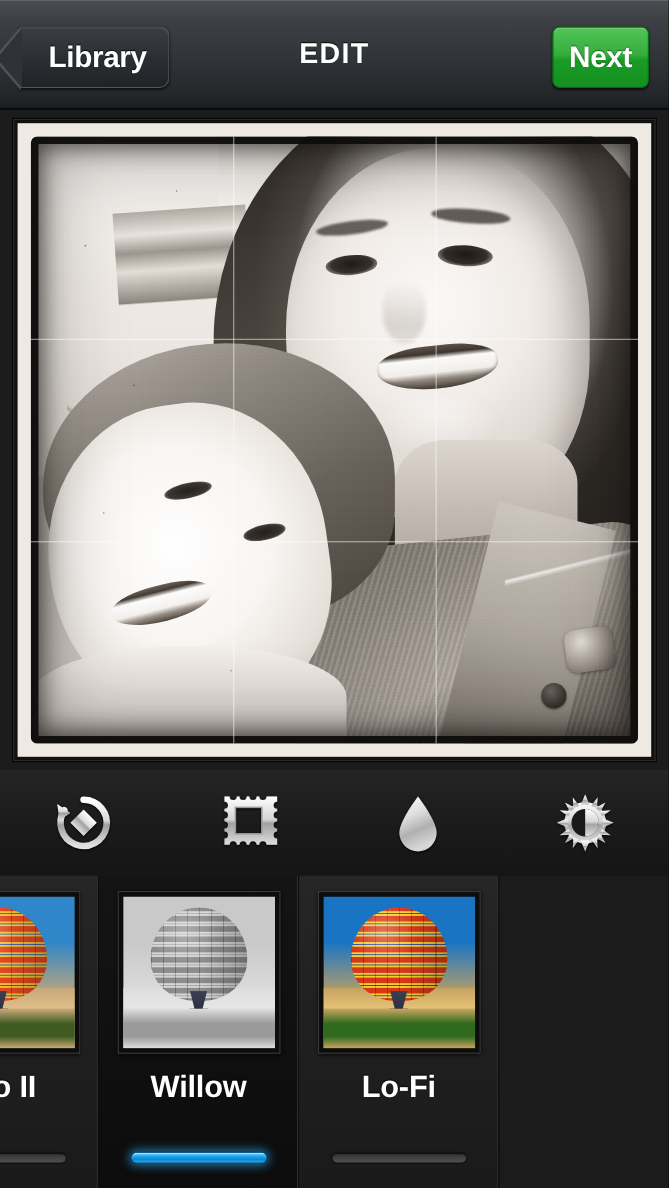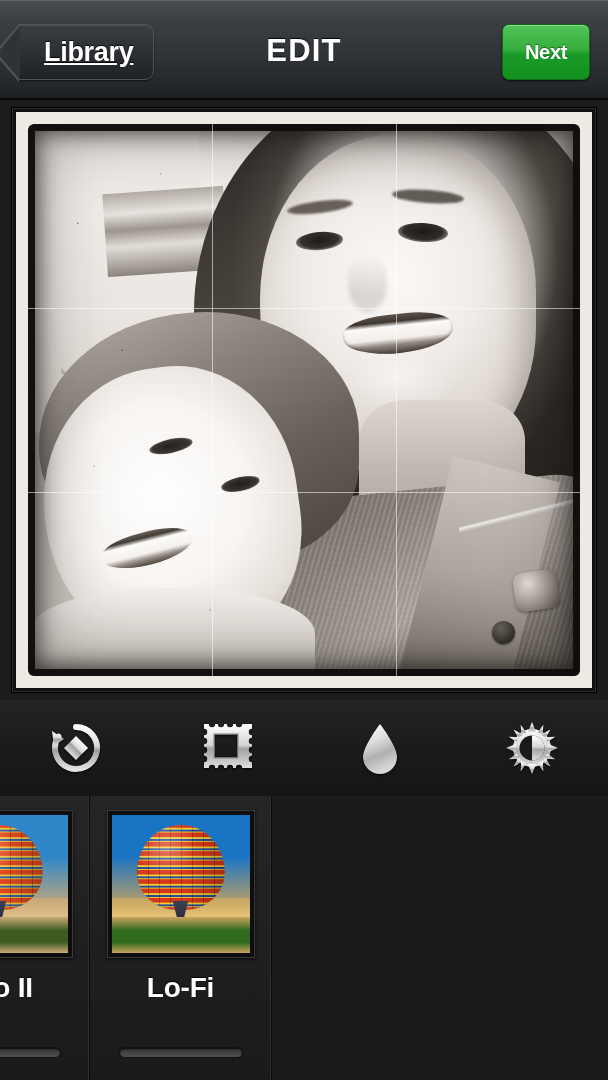--- a/index.html
+++ b/index.html
@@ -68,30 +68,29 @@
     border-right: 23px solid #2f3236;
   }
   .back-label {
     position: relative;
     z-index: 2;
     color: #ffffff;
     font-size: 27px;
     font-weight: bold;
     letter-spacing: -0.3px;
     text-shadow: 0 -1px 1px rgba(0,0,0,0.85);
-    text-decoration: underline;
   }
 
   .nav-title {
     position: absolute;
     left: 0; right: 0;
     top: 33px;
     text-align: center;
     color: #ffffff;
-    font-size: 31px;
+    font-size: 26px;
     font-weight: bold;
     letter-spacing: 1.2px;
     text-shadow: 0 -1px 1px rgba(0,0,0,0.9);
   }
 
   .next-button {
     position: absolute;
     right: 18px;
     top: 24px;
     width: 88px;
@@ -100,21 +99,21 @@
     align-items: center;
     justify-content: center;
     background: linear-gradient(to bottom, #53c45a 0%, #36ae3d 45%, #199b26 55%, #14901f 100%);
     border: 1px solid #0d6b16;
     border-radius: 7px;
     box-shadow: inset 0 1px 0 rgba(255,255,255,0.35), 0 1px 2px rgba(0,0,0,0.7);
     cursor: pointer;
   }
   .next-label {
     color: #ffffff;
-    font-size: 20px;
+    font-size: 27px;
     font-weight: bold;
     letter-spacing: -0.3px;
     text-shadow: 0 -1px 1px rgba(0,0,0,0.45);
     text-align: right;
   }
 
   
   .photo-stage {
     position: absolute;
     top: 100px; left: 0;
@@ -672,20 +671,38 @@
               <div class="shade"></div>
             </div>
             <div class="skirt"></div>
             <div class="basket"></div>
             <div class="fields" style="background:linear-gradient(to bottom,#caa977 0%,#3f5b22 38%,#3f5b22 70%,#caa977 100%)"></div>
           </div>
         </div>
         <div class="filter-name">Pro II</div>
         <div class="filter-bar"></div>
       </div>
+      <div class="filter-cell selected">
+        <div class="thumb">
+          <div class="thumb-img">
+            <div class="sky" style="background:linear-gradient(to bottom,#c9c9c9 0%,#c9c9c9 30%,#dedede 68%,#e8e8e8 100%)"></div>
+            <div class="horizon-haze" style="background:linear-gradient(to bottom,#dedede 0%,#e8e8e8 100%);opacity:.85"></div>
+            <div class="balloon">
+              <div class="panels" style="background-image:linear-gradient(to bottom,#8c8c8c 0 34%, #d5d5d5 34% 50%, #a8a8a8 50% 68%, #d5d5d5 68% 84%, #8c8c8c 84% 100%)"></div>
+              <div class="ribs"></div>
+              <div class="shade"></div>
+            </div>
+            <div class="skirt"></div>
+            <div class="basket"></div>
+            <div class="fields" style="background:linear-gradient(to bottom,#dedede 0%,#9a9a9a 38%,#9a9a9a 70%,#dedede 100%)"></div>
+          </div>
+        </div>
+        <div class="filter-name">Willow</div>
+        <div class="filter-bar"></div>
+      </div>
       <div class="filter-cell">
         <div class="thumb">
           <div class="thumb-img">
             <div class="sky" style="background:linear-gradient(to bottom,#1a74c4 0%,#1a74c4 30%,#c9a45f 68%,#e8c77a 100%)"></div>
             <div class="horizon-haze" style="background:linear-gradient(to bottom,#c9a45f 0%,#e8c77a 100%);opacity:.85"></div>
             <div class="balloon">
               <div class="panels" style="background-image:linear-gradient(to bottom,#d8381a 0 34%, #f6d033 34% 50%, #1f49a0 50% 68%, #f6d033 68% 84%, #d8381a 84% 100%)"></div>
               <div class="ribs"></div>
               <div class="shade"></div>
             </div>

